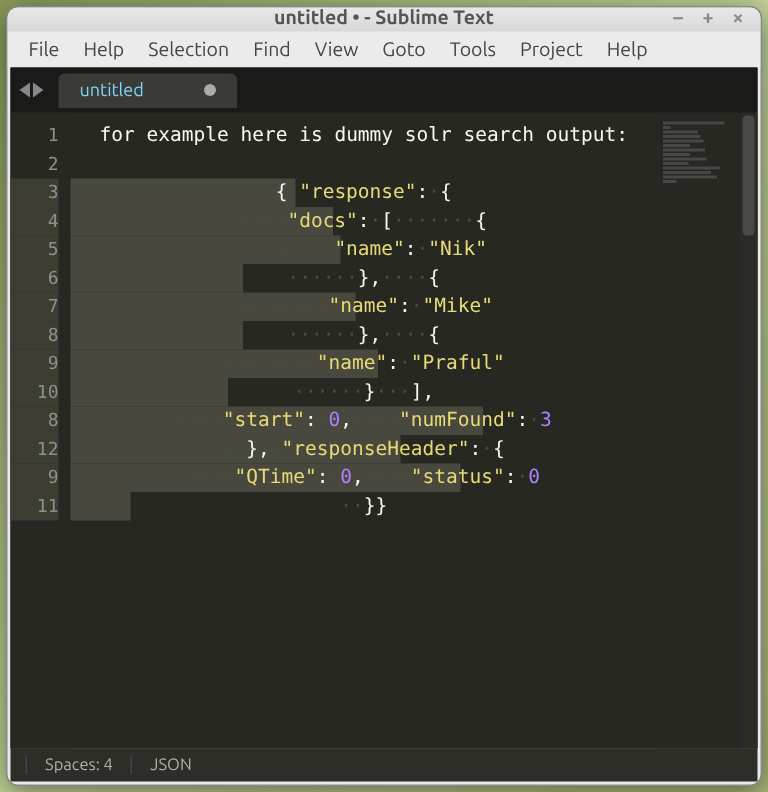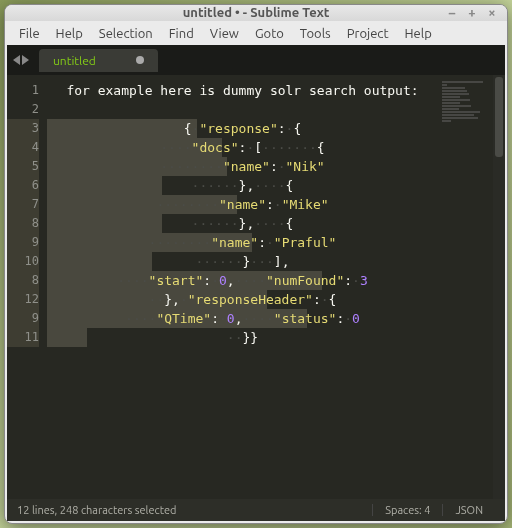--- a/index.html
+++ b/index.html
@@ -87,21 +87,21 @@
   }
   .arrow {
     width: 0; height: 0;
     border-top: 5px solid transparent;
     border-bottom: 5px solid transparent;
   }
   .arrow-left { border-right: 7px solid #888; }
   .arrow-right { border-left: 7px solid #888; }
   .tab {
     background: #3a3b36;
-    color: #84cc16;
+    color: #7dd3fc;
     font-size: 12px;
     padding: 5px 14px;
     border-radius: 4px 4px 0 0;
     display: flex;
     align-items: center;
     gap: 40px;
     position: relative;
   }
   .tab-dot {
     width: 8px; height: 8px;
@@ -261,17 +261,16 @@
           <div class="mini-line" style="width:20%"></div>
         </div>
       </div>
       <div class="scrollbar">
         <div class="scroll-thumb"></div>
       </div>
     </div>
   </div>
 
   <div class="statusbar">
-    <span class="status-left">12 lines, 248 characters selected</span>
     <span class="status-item">Spaces: 4</span>
     <span class="status-item">JSON</span>
   </div>
 </div>
 
 </body></html>

